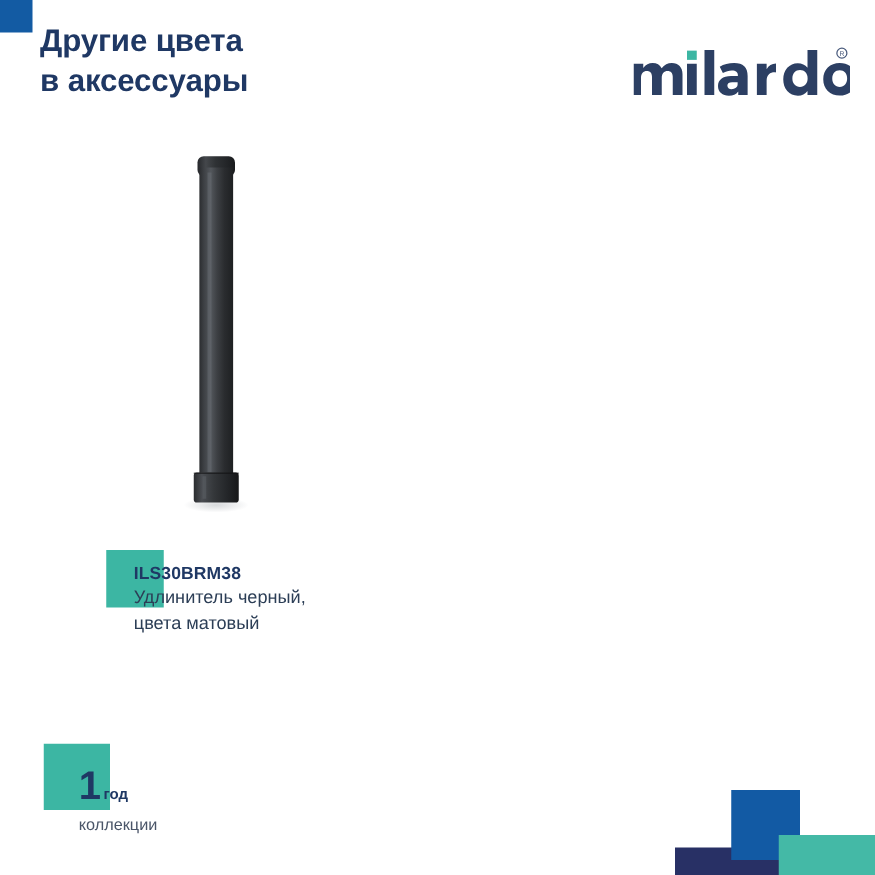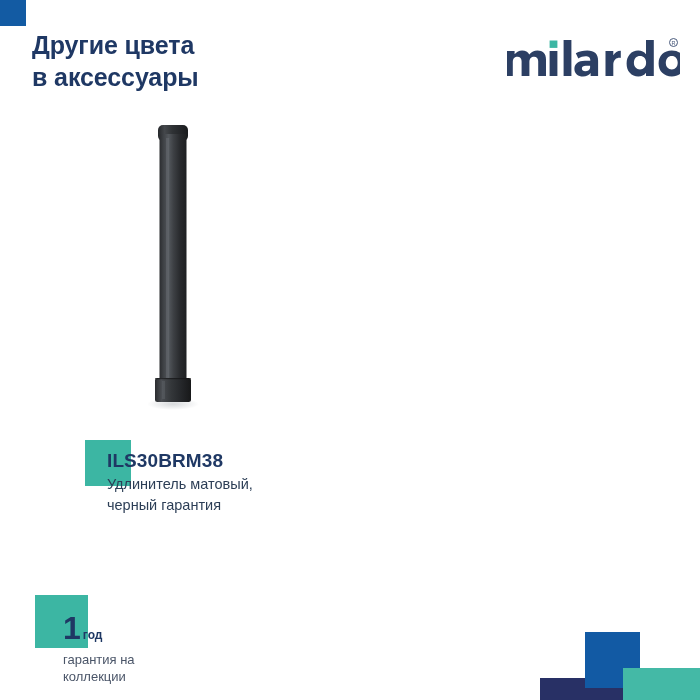--- a/index.html
+++ b/index.html
@@ -51,21 +51,21 @@
     top: 668px;
     width: 82px;
     height: 46px;
     background: #44b9a6;
   }
 
   
   #headline {
     position: absolute;
     left: 32px;
-    top: 30px;
+    top: 18px;
     width: 320px;
     margin: 0;
     font-size: 25px;
     line-height: 1.26;
     font-weight: bold;
     color: #1f3864;
     letter-spacing: -0.1px;
   }
   #headline .line {
     display: block;
@@ -115,21 +115,21 @@
     height: 46px;
     background: #3cb6a3;
   }
   #caption-text {
     position: relative;
     padding-left: 22px;
     padding-top: 10px;
   }
   #product-sku {
     margin: 0;
-    font-size: 19px;
+    font-size: 14px;
     font-weight: bold;
     color: #1f3864;
     letter-spacing: 0.1px;
   }
   #product-desc {
     margin: 2px 0 0 0;
     font-size: 14.5px;
     line-height: 1.42;
     color: #2c3e56;
   }
@@ -267,34 +267,33 @@
 
       <rect x="37" y="258" width="36" height="1.2" fill="#101112" opacity="0.6"></rect>
     </svg>
   </div>
 
   <div id="product-caption">
     <div id="color-swatch"></div>
     <div id="caption-text">
       <p id="product-sku">ILS30BRM38</p>
       <p id="product-desc">
-        <span class="line">Удлинитель матовый,</span>
-        <span class="line">черный гарантия</span>
+        <span class="line">Удлинитель черный,</span>
+        <span class="line">цвета матовый</span>
       </p>
     </div>
   </div>
 
   <div id="warranty-badge">
     <div id="warranty-square"></div>
     <div id="warranty-term">
       <span id="warranty-number">1</span>
       <span id="warranty-unit">год</span>
     </div>
     <p id="warranty-note">
-      <span class="line">гарантия на</span>
       <span class="line">коллекции</span>
     </p>
   </div>
 
   <div class="deco" id="corner-square-navy"></div>
   <div class="deco" id="corner-square-blue"></div>
   <div class="deco" id="corner-square-teal"></div>
 
 </div>
 

